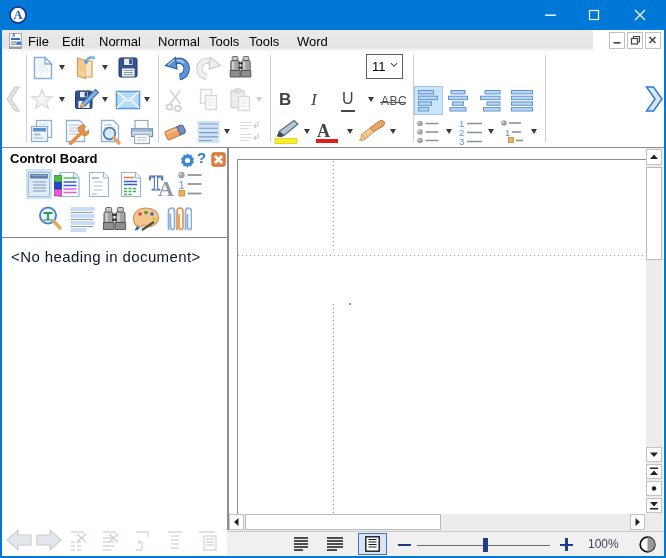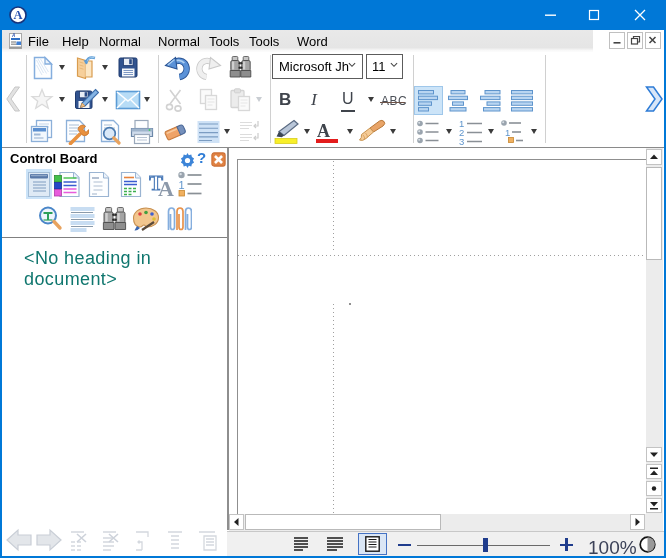--- a/index.html
+++ b/index.html
@@ -64,21 +64,21 @@
   <svg class="abs" style="left:8px;top:2px" width="16" height="18" viewBox="0 0 16 18">
     <rect x="1.5" y="1.5" width="12" height="15" fill="#fff" stroke="#a8a8a8"></rect>
     <rect x="1.5" y="14.5" width="12" height="2" fill="#9a9a9a"></rect>
     <rect x="3" y="6" width="9" height="2" fill="#2f6fc4"></rect>
     <rect x="3" y="9.4" width="5" height="1.2" fill="#8a8a8a"></rect>
     <rect x="3" y="11.6" width="6" height="1.2" fill="#8a8a8a"></rect>
     <rect x="8.5" y="9.5" width="4.5" height="3.5" fill="#3f7fd4"></rect>
     <text x="4" y="5" font-size="4.5" fill="#2a52b0" font-style="italic" font-weight="bold">A</text>
   </svg>
   <div class="menu-item" style="left:28px">File</div>
-  <div class="menu-item" style="left:62px">Help</div>
+  <div class="menu-item" style="left:62px">Edit</div>
   <div class="menu-item" style="left:99px">Normal</div>
   <div class="menu-item" style="left:158px">Normal</div>
   <div class="menu-item" style="left:209px">Tools</div>
   <div class="menu-item" style="left:249px">Tools</div>
   <div class="menu-item" style="left:297px">Word</div>
   <div class="mdibtn" style="left:609px"></div>
   <div class="mdibtn" style="left:627px"></div>
   <div class="mdibtn" style="left:645px"></div>
   <svg class="abs" style="left:609px;top:2px" width="53" height="17" viewBox="0 0 53 17">
     <rect x="4.5" y="10" width="7" height="1.6" fill="#444"></rect>
@@ -234,24 +234,20 @@
     <path d="M3 5 h19 M3 9.3 h19 M3 13.6 h19 M3 17.9 h19 M3 21.5 h13" stroke="#7b9cc2" stroke-width="1.1"></path>
   </svg>
   <div class="drop" style="left:224px;top:77px"></div>
   <svg class="tbi" style="left:238px;top:67px" width="27" height="26" viewBox="0 0 27 26">
     <path d="M2 3.5 h12 M2 6.5 h12 M2 9.5 h9" stroke="#dcdcdc" stroke-width="1.2"></path>
     <path d="M2 15.5 h12 M2 18.5 h12 M2 21.5 h9" stroke="#dcdcdc" stroke-width="1.2"></path>
     <path d="M20 2 v5 h-4 m2 -2 l-2 2 l2 2" fill="none" stroke="#cccccc" stroke-width="1.2"></path>
     <path d="M20 14 v5 h-4 m2 -2 l-2 2 l2 2" fill="none" stroke="#cccccc" stroke-width="1.2"></path>
   </svg>
 
-  <div class="combo" style="left:272px;top:2px;width:91px;height:25px;line-height:23px;padding-left:6px">Microsoft Jh
-    <svg class="chev" width="9" height="6" viewBox="0 0 9 6">
-        <path d="M1 1 L4.5 4.5 L8 1" fill="none" stroke="#444" stroke-width="1.2"></path>
-      </svg></div>
   <div class="combo" style="left:366px;top:2px;width:37px;height:25px;line-height:23px;padding-left:5px">11
     <svg class="chev" style="right:4px" width="9" height="6" viewBox="0 0 9 6">
         <path d="M1 1 L4.5 4.5 L8 1" fill="none" stroke="#444" stroke-width="1.2"></path>
       </svg></div>
 
   <div class="tbi" style="left:279px;top:38px;font-size:17px;font-weight:bold;color:#3f444c">B</div>
   <div class="tbi" style="left:311px;top:37px;font-size:17.5px;font-style:italic;color:#3f444c;font-family:'Liberation Serif',serif">I</div>
   <div class="tbi" style="left:342px;top:38px;font-size:16px;color:#3f444c">U</div>
   <div class="tbi" style="left:341px;top:58px;width:14px;height:1.6px;background:#3f444c"></div>
   <div class="drop" style="left:367.5px;top:45px"></div>
@@ -441,21 +437,21 @@
       <path d="M4.5 24 V5.5 Q4.5 2 7.5 2 Q10.5 2 10.5 5.5 V21 Q10.5 23.5 8.5 23.5 Q6.5 23.5 6.5 21 V8"></path>
     </g>
     <g fill="none" stroke="#e8924a" stroke-width="1.7">
       <path d="M13 24 V5.5 Q13 2 16 2 Q19 2 19 5.5 V21 Q19 23.5 17 23.5 Q15 23.5 15 21 V8"></path>
     </g>
     <g fill="none" stroke="#85aede" stroke-width="1.7">
       <path d="M21.5 24 V5.5 Q21.5 2 24.5 2 Q27.5 2 27.5 5.5 V21 Q27.5 23.5 25.5 23.5 Q23.5 23.5 23.5 21 V8"></path>
     </g>
   </svg>
   <div class="abs" style="left:0;top:89px;width:225px;height:1px;background:#808080"></div>
-  <div class="abs" style="left:22px;top:100px;font-size:18px;color:#0f766e;letter-spacing:.4px">&lt;No heading in document&gt;</div>
+  <div class="abs" style="left:9px;top:100px;font-size:15px;color:#0f172a;letter-spacing:.4px">&lt;No heading in document&gt;</div>
 </div>
 <div class="abs" id="splitter"></div>
 
 <div class="abs" id="docview">
 
   <div class="abs" style="left:8px;top:11px;width:409px;height:1px;background:#8f8f8f"></div>
   <div class="abs" style="left:8px;top:11px;width:1px;height:355px;background:#8f8f8f"></div>
   <div class="dotv" style="left:104px;top:13px;height:91px"></div>
   <div class="doth" style="left:9px;top:107px;width:408px"></div>
   <div class="dotv" style="left:104px;top:156px;height:210px"></div>
@@ -511,21 +507,21 @@
   <div class="abs" style="left:131px;top:1px;width:29px;height:22px;background:#dae6f5;border:1px solid #4472c4;box-sizing:border-box"></div>
   <svg class="abs" style="left:138px;top:4px" width="15" height="16" viewBox="0 0 15 16">
     <rect x="0.8" y="0.8" width="13.4" height="14.4" fill="#fff" stroke="#1a1a1a" stroke-width="1.4"></rect>
     <path d="M3.5 3.5 h8 M3.5 6 h8 M3.5 8.5 h8 M3.5 11 h8" stroke="#1a1a1a" stroke-width="1.2"></path>
   </svg>
   <div class="abs" style="left:171px;top:11.5px;width:13px;height:2.6px;background:#1f3c8c"></div>
   <div class="abs" style="left:190px;top:12.5px;width:133px;height:1px;background:#6a6a6a"></div>
   <div class="abs" style="left:256px;top:6px;width:5px;height:14px;background:#1f3c8c"></div>
   <div class="abs" style="left:333px;top:11.5px;width:13px;height:2.6px;background:#1f3c8c"></div>
   <div class="abs" style="left:338.2px;top:6.3px;width:2.6px;height:13px;background:#1f3c8c"></div>
-  <div class="abs" style="left:361px;top:5px;font-size:19px;color:#3c4258">100%</div>
+  <div class="abs" style="left:361px;top:5px;font-size:12px;color:#3c4258">100%</div>
   <svg class="abs" style="left:412px;top:4px" width="17" height="17" viewBox="0 0 17 17">
     <circle cx="8.5" cy="8.5" r="7.3" fill="#fff" stroke="#111" stroke-width="1.7"></circle>
     <path d="M8.5 1.2 A7.3 7.3 0 0 1 8.5 15.8 Z" fill="#999"></path>
   </svg>
 </div>
 <div class="abs" style="left:0;top:521px;width:227px;height:1px;background:#7c7c7c"></div>
 <div class="abs" id="panelfoot">
   <svg class="abs" style="left:3px;top:14px" width="222" height="26" viewBox="0 0 222 26">
     <g fill="#e3e6ea" stroke="#c9ced6" stroke-width="1.2">
       <path d="M2 12 L13 2 V7 H26 V17 H13 V22 Z"></path>

